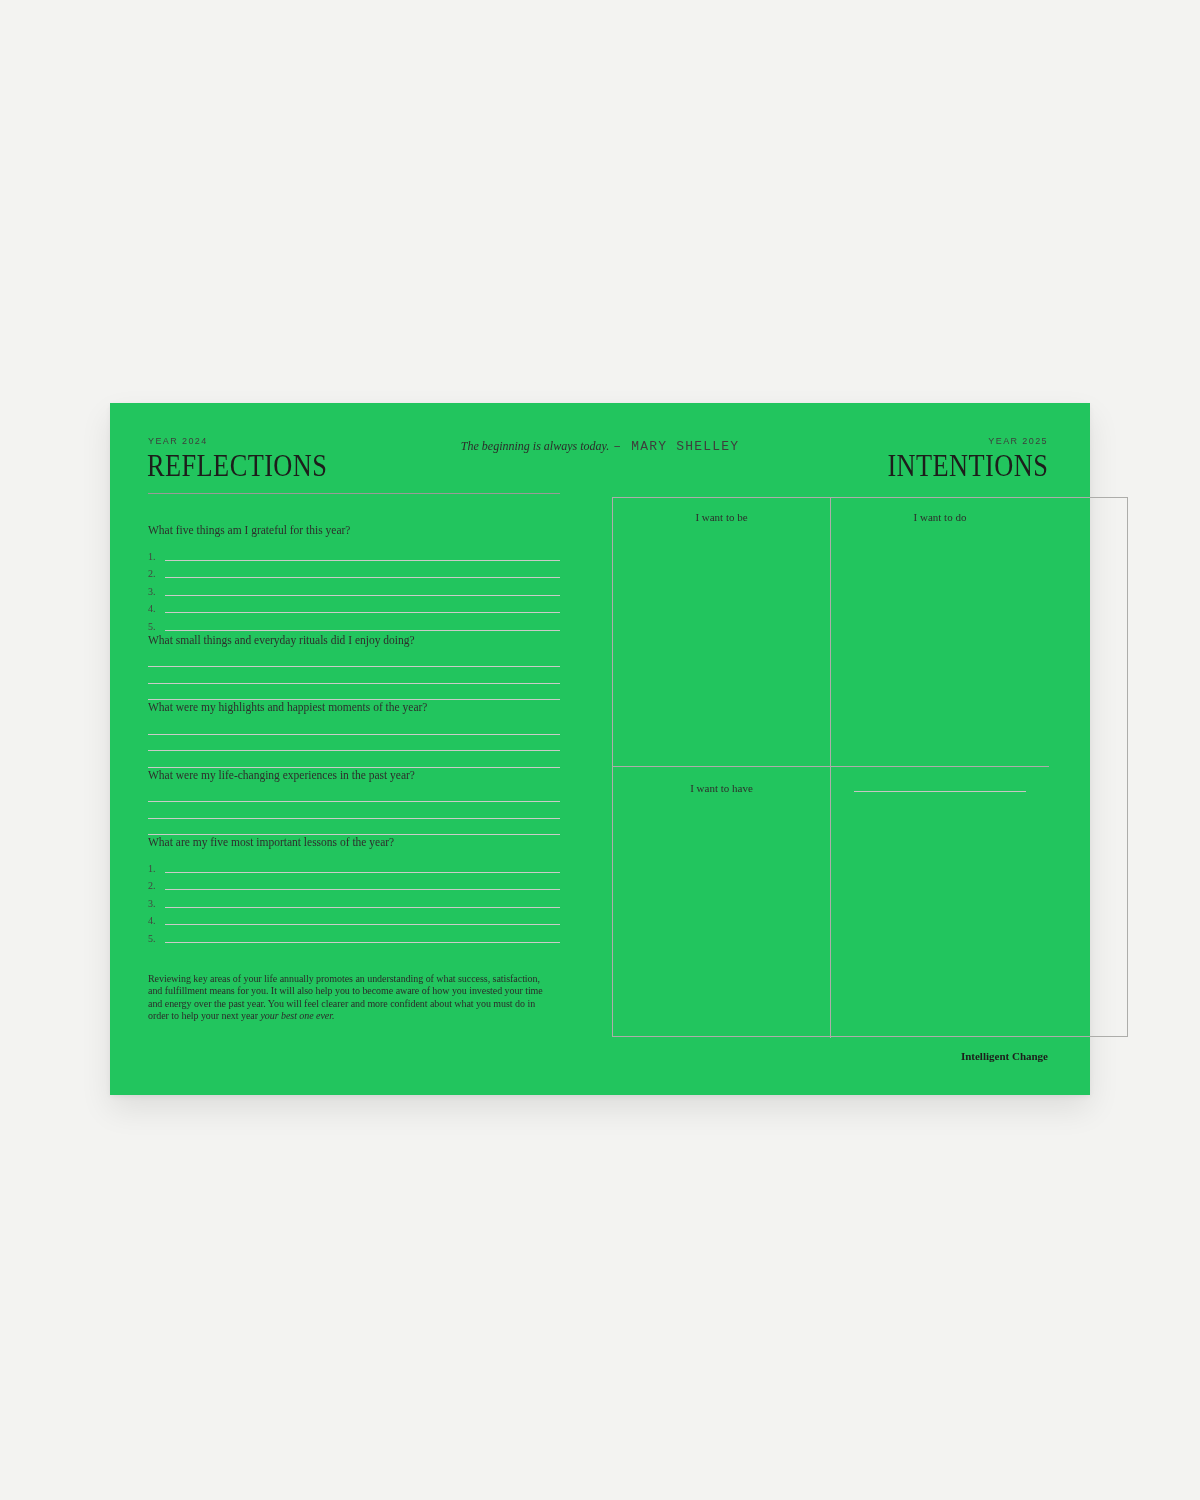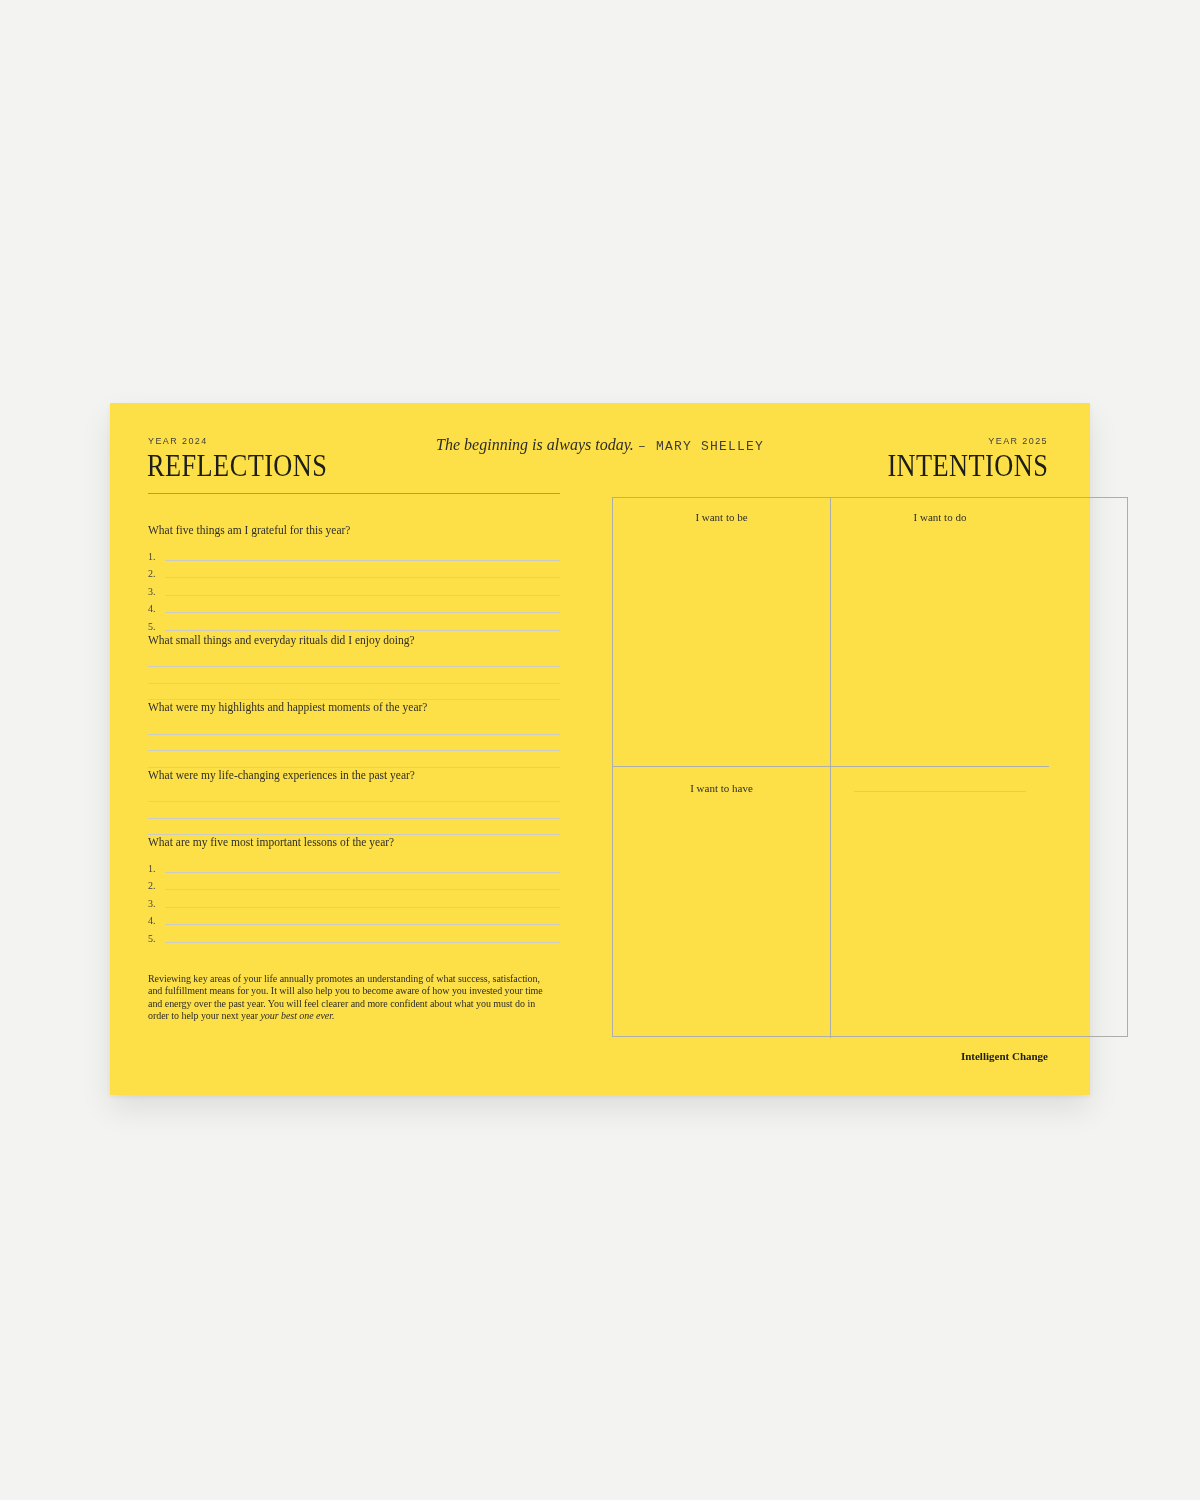--- a/index.html
+++ b/index.html
@@ -7,21 +7,21 @@
   body {
     background:#f3f3f1;
     font-family:"Liberation Serif","DejaVu Serif",serif;
     position:relative;
     overflow:hidden;
     color:#22221f;
   }
   .page {
     position:absolute; left:110px; top:403px;
     width:980px; height:692px;
-    background:#fde047;
+    background:#22c55e;
     box-shadow:0 2px 5px rgba(0,0,0,.05), 0 14px 30px rgba(0,0,0,.09);
   }
   
   .year-label {
     position:absolute; top:33px;
     font-family:"Liberation Sans","DejaVu Sans",sans-serif;
     font-size:9px; letter-spacing:1.4px; color:#3e3e3c;
   }
   .year-left { left:38px; }
   .year-right { right:42px; }
@@ -29,21 +29,21 @@
     position:absolute; top:46px;
     font-size:31px; line-height:34px; letter-spacing:.5px;
     color:#1d1d1b; white-space:nowrap;
   }
   .title-left { left:37px; transform:scaleX(.85); transform-origin:left top; }
   .title-right { right:42px; transform:scaleX(.85); transform-origin:right top; }
   .quote-wrap {
     position:absolute; left:0; right:0; top:33px;
     text-align:center; white-space:nowrap;
   }
-  .quote-text { font-style:italic; font-size:16px; color:#2c2c2a; }
+  .quote-text { font-style:italic; font-size:12px; color:#2c2c2a; }
   .quote-attr {
     font-family:Liberation Mono, monospace;
     font-size:13px; letter-spacing:1.2px; color:#3e3e3c;
   }
   .title-rule {
     position:absolute; left:38px; top:90px; width:412px; height:1px;
     background:#9a9a97;
   }
   
   .left-col { position:absolute; left:38px; top:107px; width:412px; }

